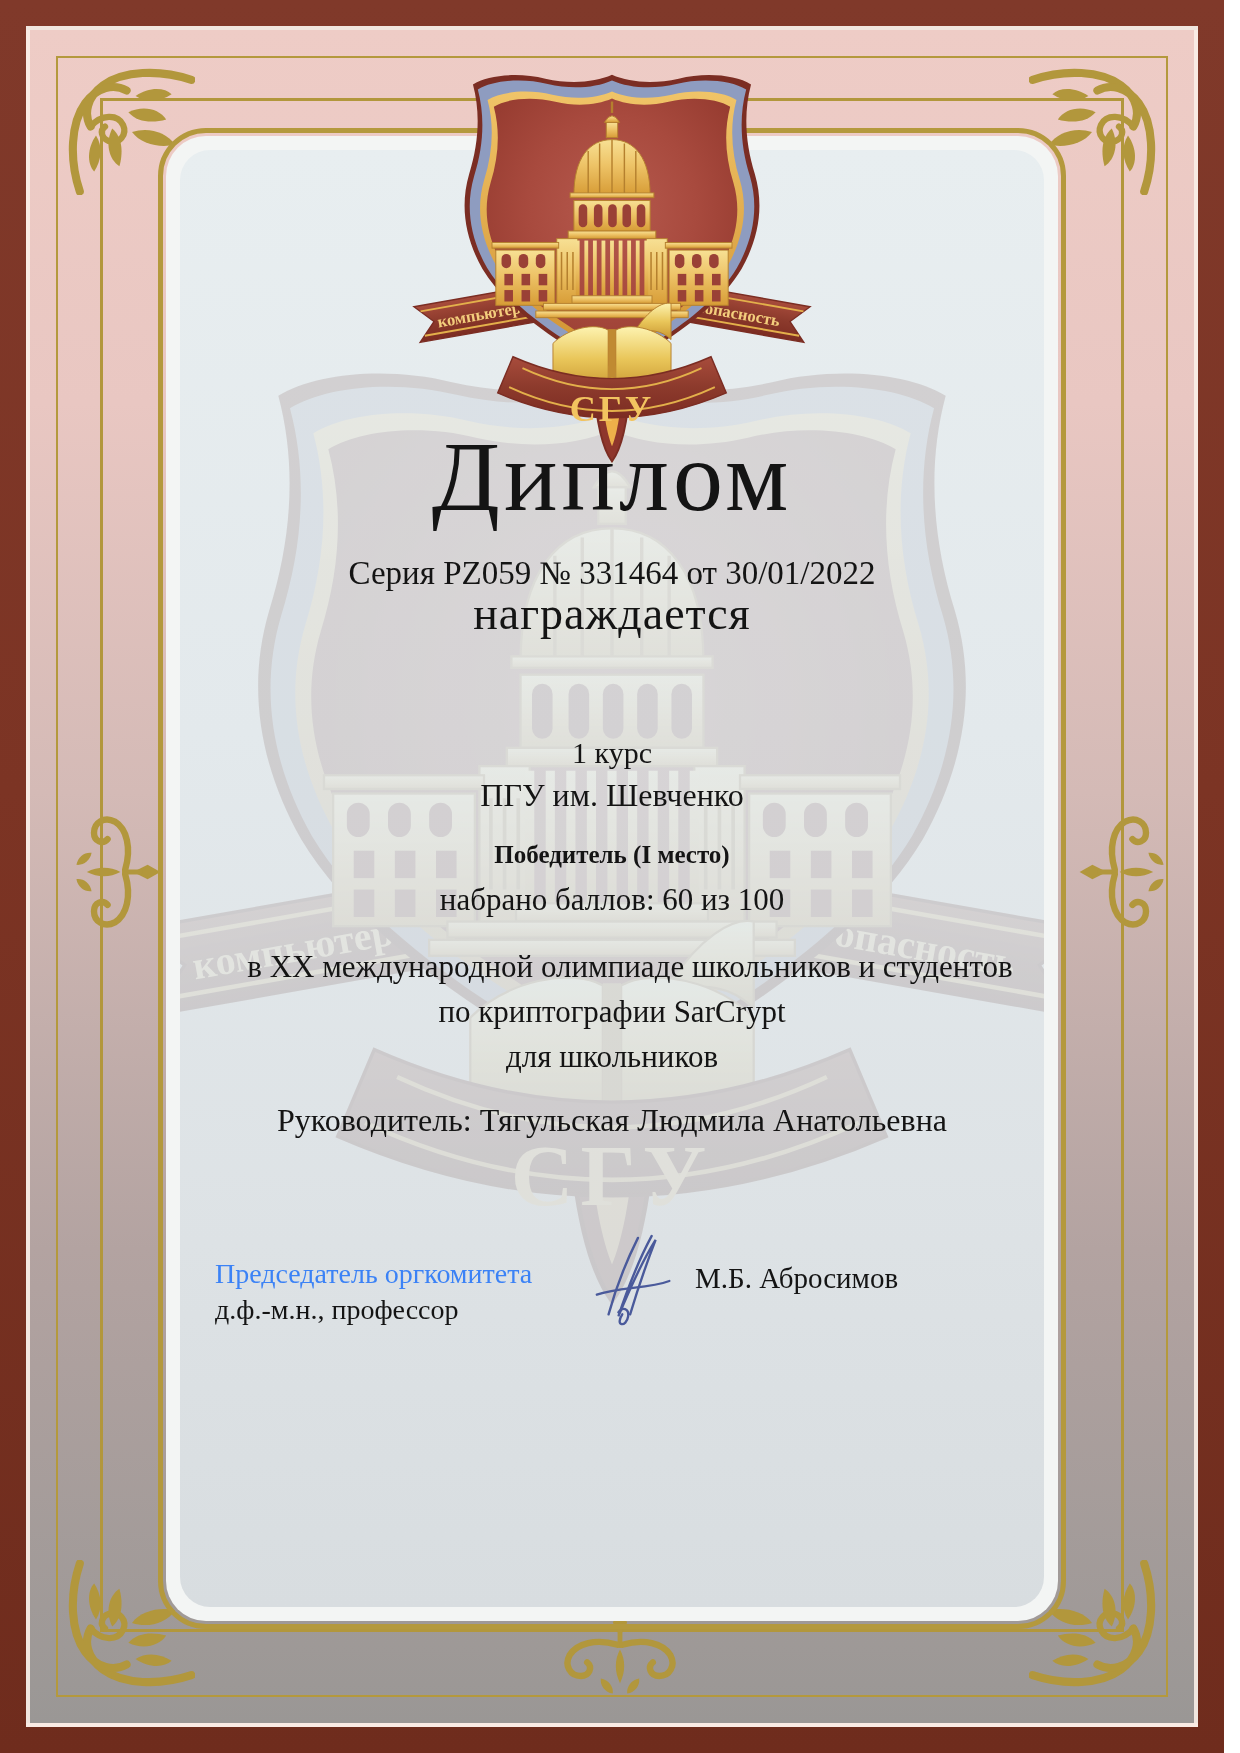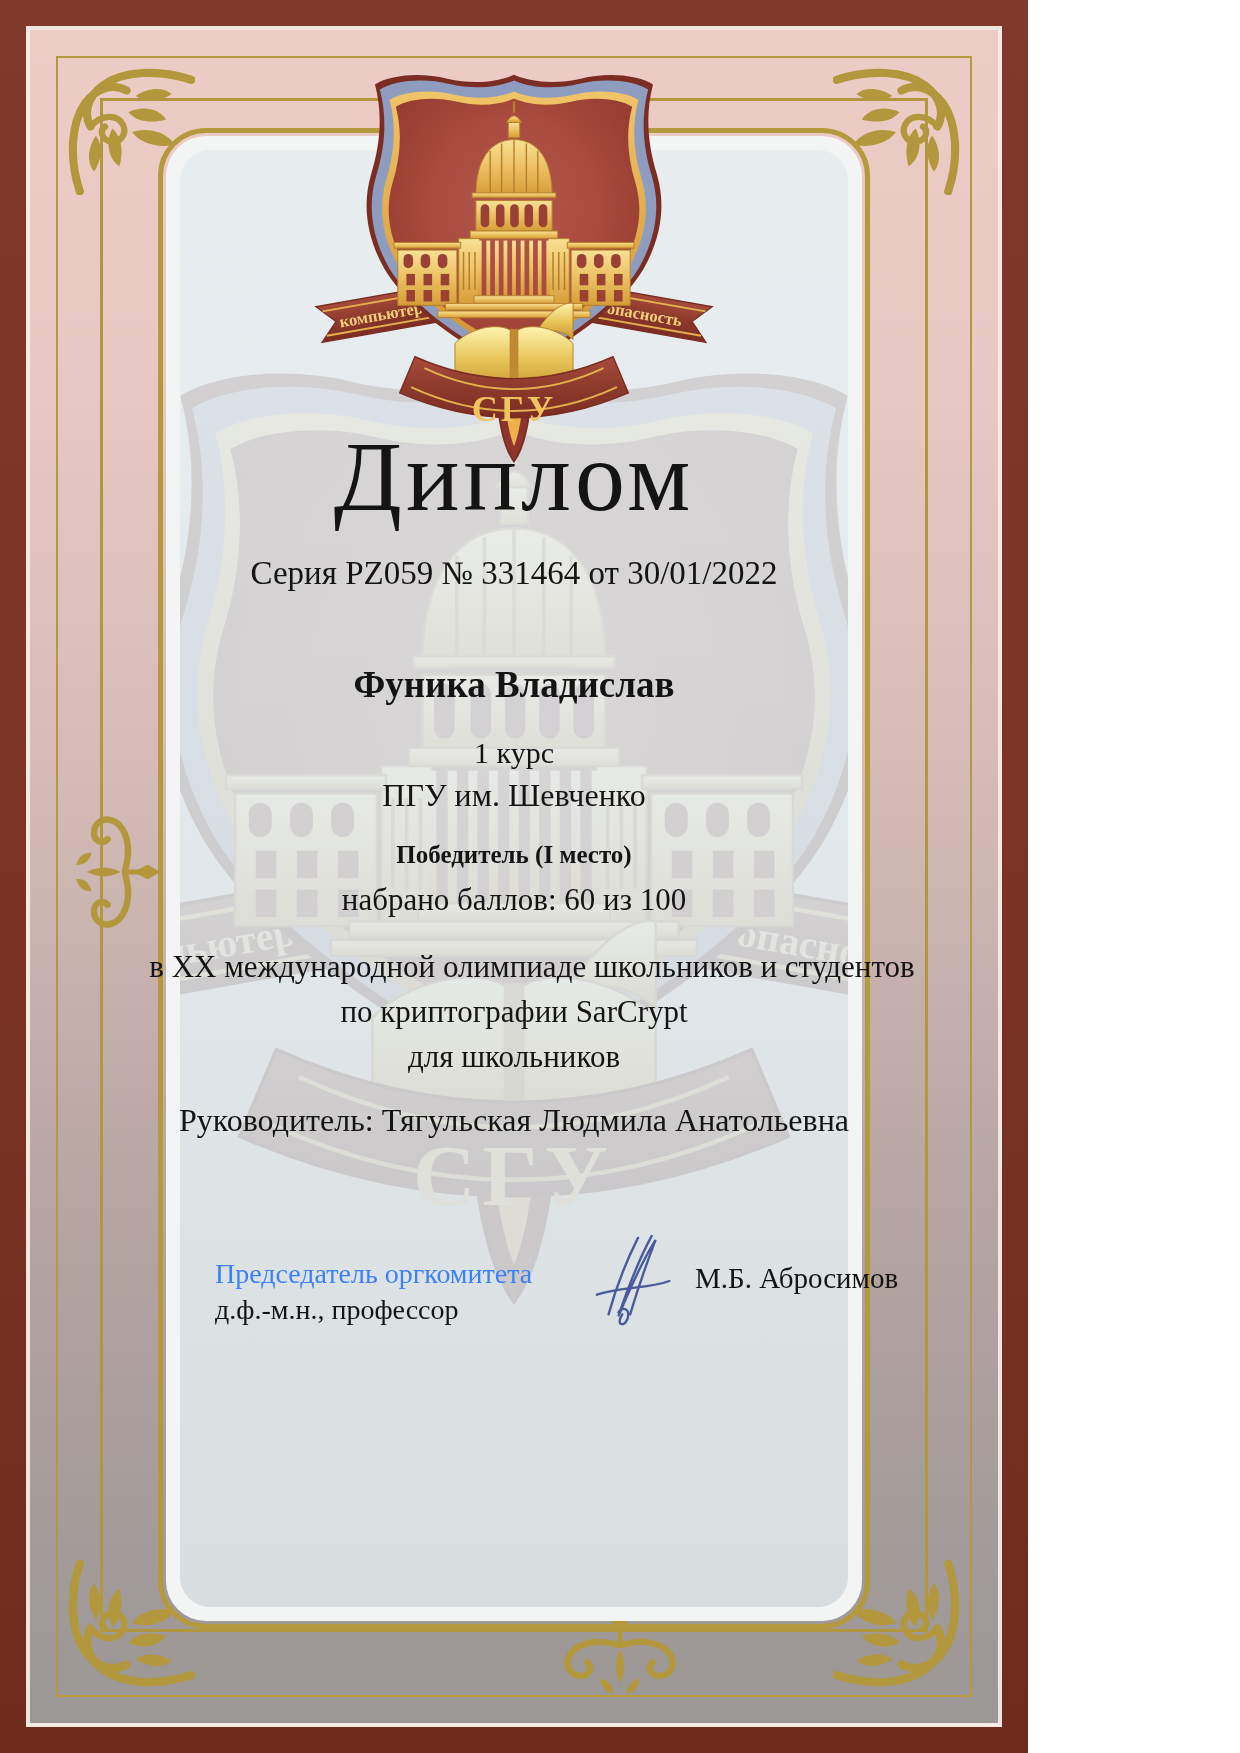--- a/index.html
+++ b/index.html
@@ -1,16 +1,16 @@
 <!DOCTYPE html>
 <html><head>
 <meta charset="utf-8">
 <style>
   html,body{margin:0;padding:0;background:#fff;}
-  .page{position:relative;width:1028px;height:1753px;overflow:hidden;
+  .page{position:relative;width:1224px;height:1753px;overflow:hidden;
         font-family:"Liberation Serif",serif;}
   
   .bg-maroon{position:absolute;inset:0;background:linear-gradient(180deg,#80392a 0%,#7c3424 45%,#6f2c1d 100%);}
   .bg-band{position:absolute;inset:26px;border:4px solid rgba(250,238,231,.9);
            background:linear-gradient(180deg,#eeccc6 0%,#e9c7c2 22%,#d4bab6 45%,#b3a3a1 72%,#9a9795 100%);}
   .line-outer{position:absolute;inset:56px;border:2px solid #b4993d;}
   .line-mid{position:absolute;left:100px;right:100px;top:98px;bottom:121px;border:3px solid #b2973c;}
   .frame-gold{position:absolute;left:158px;right:158px;top:128px;bottom:124px;
               border:5px solid #b4993d;border-radius:48px;}
   .band-white{position:absolute;left:166px;right:166px;top:136px;bottom:132px;
@@ -244,21 +244,21 @@
   <div class="band-white"></div>
 
   <div class="inner">
     <svg class="watermark" viewBox="0 0 420 440">
         <use href="#emblem-def"></use>
       </svg>
   </div>
 
   <div class="t title">Диплом</div>
   <div class="t serial">Серия PZ059 № 331464 от 30/01/2022</div>
-  <div class="t name">Фуника Владислав</div>
+  <div class="t awardv">награждается</div>
   <div class="t course">1 курс</div>
   <div class="t inst">ПГУ им. Шевченко</div>
   <div class="t result">Победитель (I место)</div>
   <div class="t score">набрано баллов: 60 из 100</div>
   <div class="t ev1">в XX международной олимпиаде школьников и студентов</div>
   <div class="t ev2">по криптографии SarCrypt</div>
   <div class="t ev3">для школьников</div>
   <div class="t sup">Руководитель: Тягульская Людмила Анатольевна</div>
 
   <div class="role1">Председатель оргкомитета</div>

